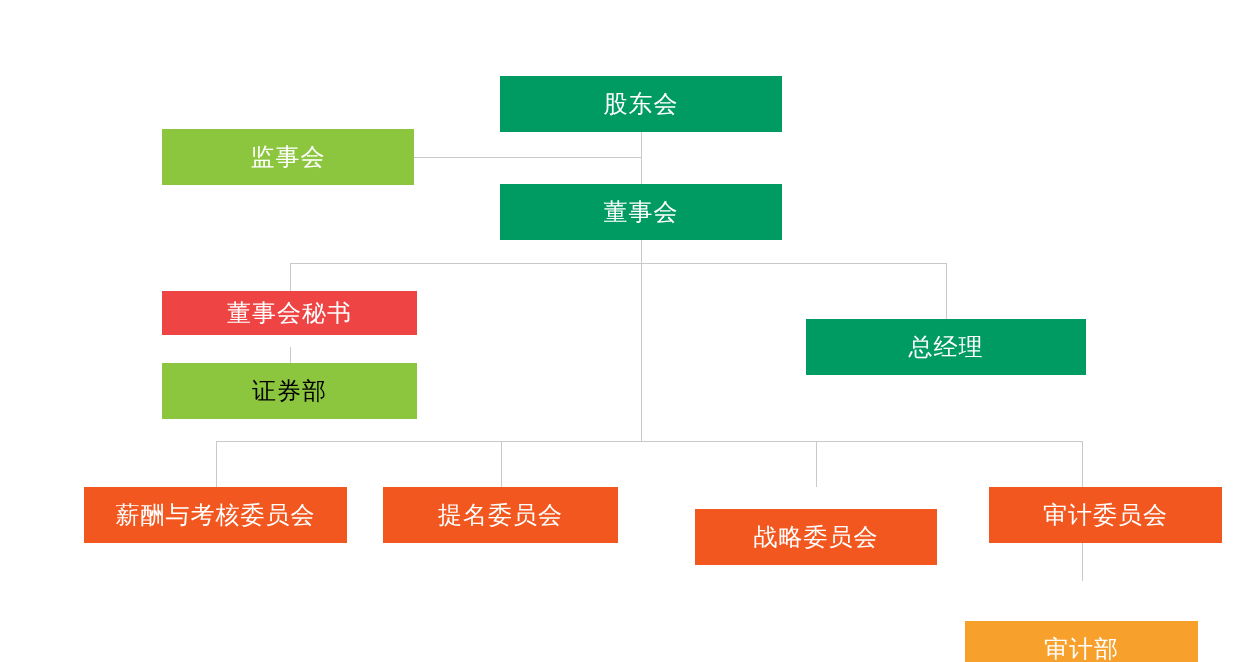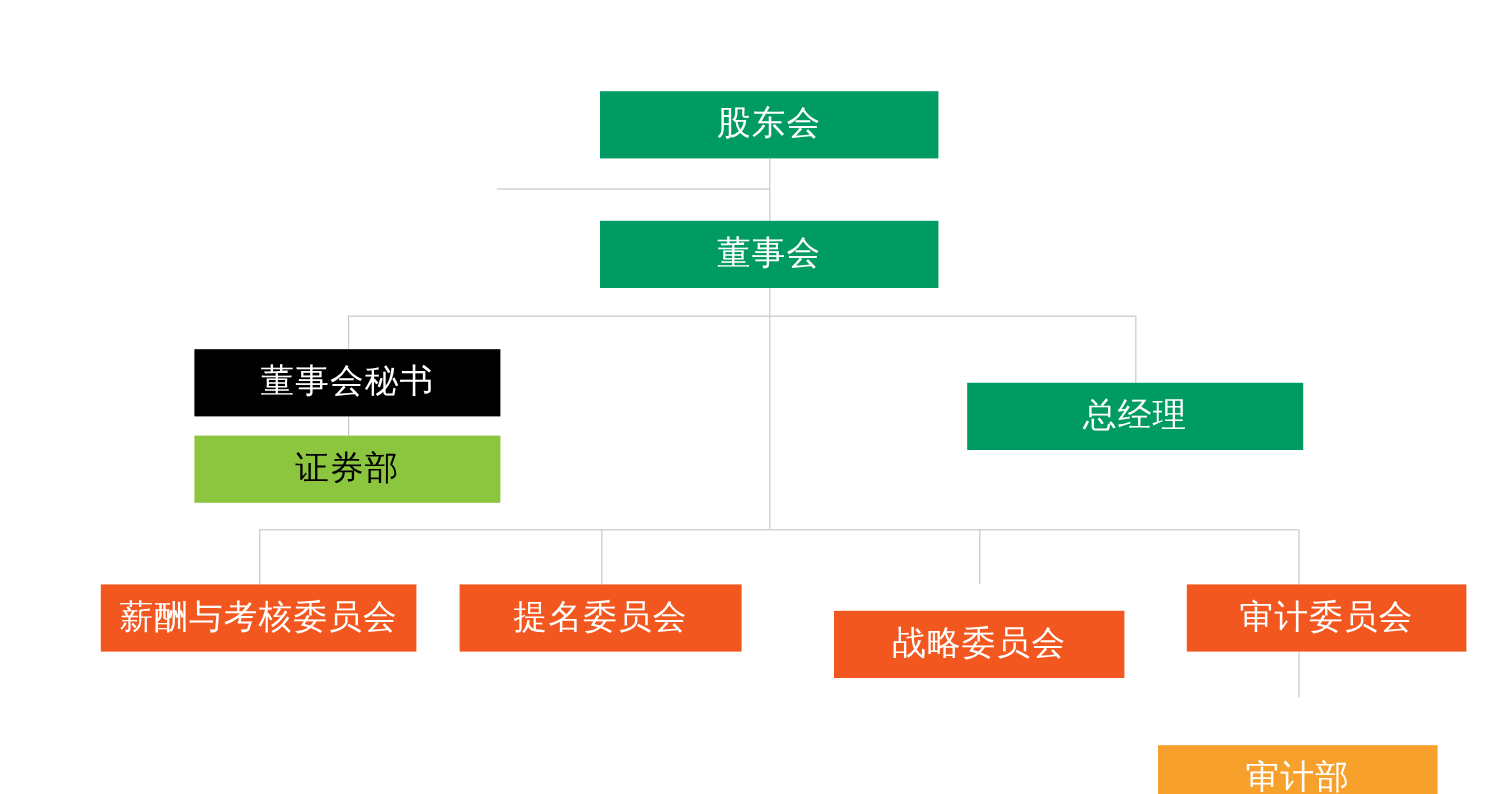--- a/index.html
+++ b/index.html
@@ -17,25 +17,24 @@
   }
   .node {
     position: absolute;
     display: flex;
     align-items: center;
     justify-content: center;
     box-sizing: border-box;
   }
   .node span {
     color: #ffffff;
-    font-size: 28px;
+    font-size: 24px;
     letter-spacing: 1px;
     white-space: nowrap;
     line-height: 1;
-    font-family: Liberation Serif, serif;
   }
   .line {
     position: absolute;
   }
   .line.v { width: 1px; }
   .line.h { height: 1px; }
 </style>
 </head>
 <body>
 
@@ -49,24 +48,27 @@
     <div class="line v" style="background: rgb(201, 201, 201); left: 290px; top: 347px; height: 16px;"></div>
     <div class="line h" style="background: rgb(201, 201, 201); left: 216px; top: 441px; width: 866px;"></div>
     <div class="line v" style="background: rgb(201, 201, 201); left: 216px; top: 441px; height: 46px;"></div>
     <div class="line v" style="background: rgb(201, 201, 201); left: 501px; top: 441px; height: 46px;"></div>
     <div class="line v" style="background: rgb(201, 201, 201); left: 816px; top: 441px; height: 46px;"></div>
     <div class="line v" style="background: rgb(201, 201, 201); left: 1082px; top: 441px; height: 46px;"></div>
     <div class="line v" style="background: rgb(201, 201, 201); left: 1082px; top: 543px; height: 38px;"></div>
     <div class="node" style="left: 500px; top: 76px; width: 282px; height: 56px; background: rgb(0, 154, 99);">
       <span style="color: rgb(255, 255, 255);">股东会</span>
     </div>
+    <div class="node" style="left: 162px; top: 129px; width: 252px; height: 56px; background: rgb(140, 198, 63);">
+      <span style="color: rgb(255, 255, 255);">监事会</span>
+    </div>
     <div class="node" style="left: 500px; top: 184px; width: 282px; height: 56px; background: rgb(0, 154, 99);">
       <span style="color: #ffffff;">董事会</span>
     </div>
-    <div class="node" style="left: 162px; top: 291px; width: 255px; height: 56px; background: #000000;">
+    <div class="node" style="left: 162px; top: 291px; width: 255px; height: 44px; background: #ef4444;">
       <span style="color: rgb(255, 255, 255);">董事会秘书</span>
     </div>
     <div class="node" style="left: 162px; top: 363px; width: 255px; height: 56px; background: rgb(140, 198, 63);">
       <span style="color: #000000;">证券部</span>
     </div>
     <div class="node" style="left: 806px; top: 319px; width: 280px; height: 56px; background: rgb(0, 154, 99);">
       <span style="color: rgb(255, 255, 255);">总经理</span>
     </div>
     <div class="node" style="left: 84px; top: 487px; width: 263px; height: 56px; background: rgb(242, 87, 31);">
       <span style="color: rgb(255, 255, 255);">薪酬与考核委员会</span>

